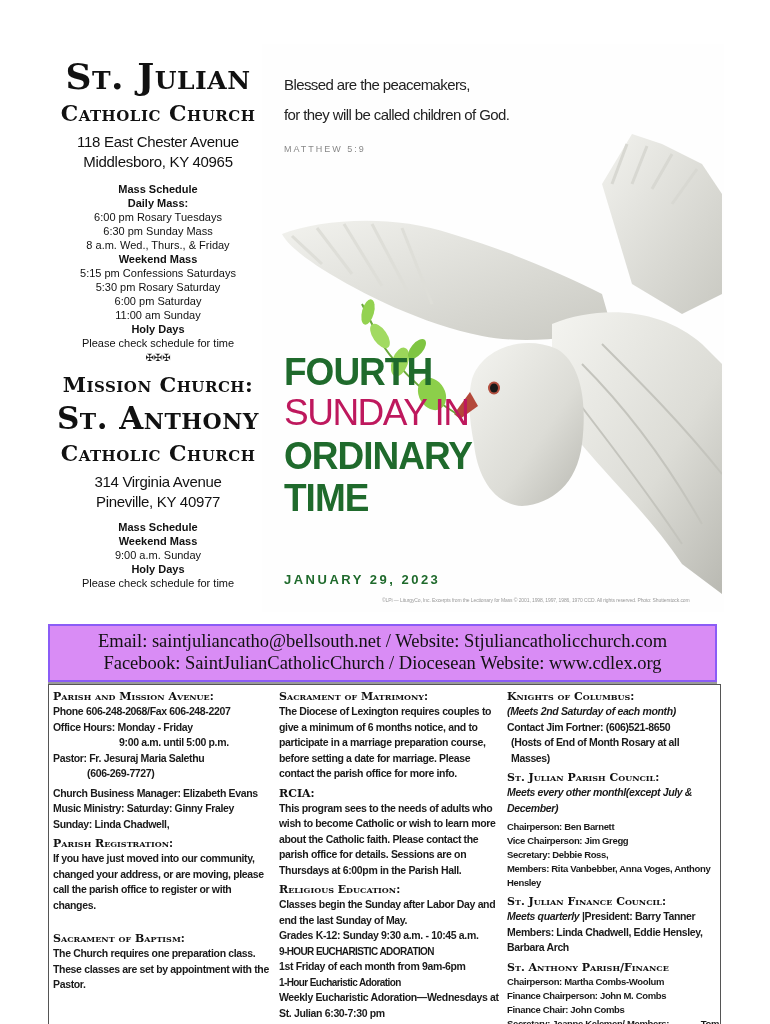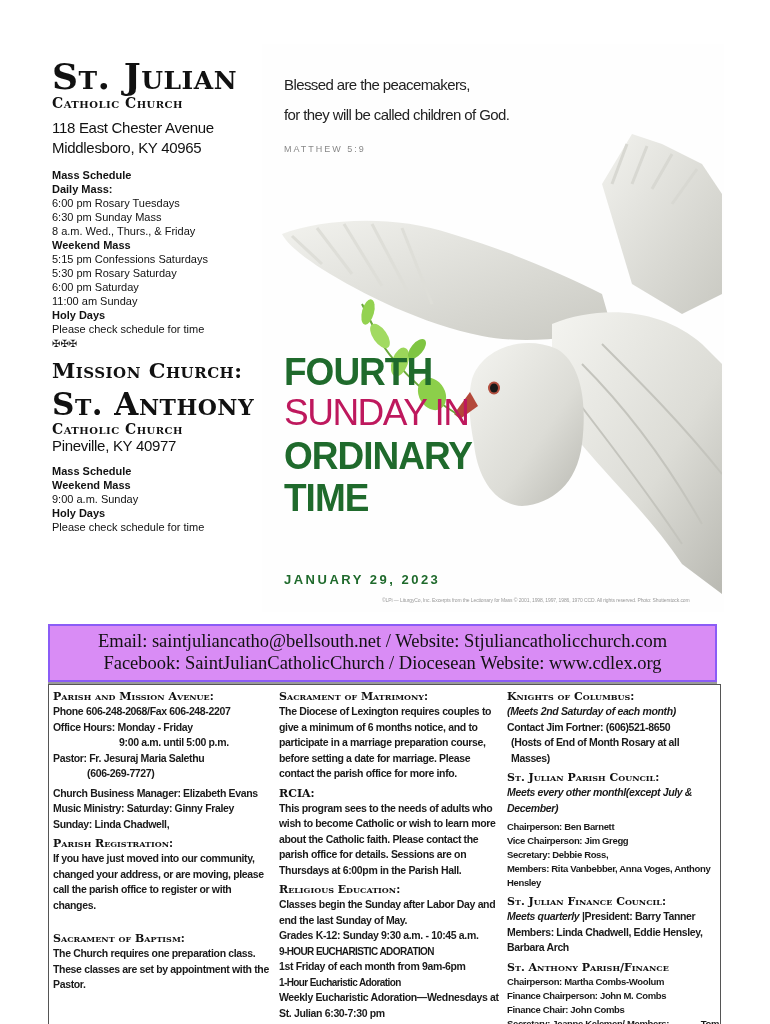--- a/index.html
+++ b/index.html
@@ -1,23 +1,23 @@
 <!DOCTYPE html>
 <html><head>
 <meta charset="utf-8">
 <style>
   * { box-sizing: border-box; margin: 0; padding: 0; }
   html, body { width: 770px; height: 1024px; background: #ffffff; overflow: hidden; }
   body { position: relative; font-family: "Liberation Sans", sans-serif; color: #1a1a1a; }
 
   
-  .left-col { position: absolute; left: 52px; top: 58px; width: 212px; text-align: left; }
+  .left-col { position: absolute; left: 52px; top: 58px; width: 212px; text-align: center; }
   .sc-title { font-family: "DejaVu Serif", serif; font-weight: bold; font-variant: small-caps; color: #111; letter-spacing: 0.5px; line-height: 1; }
   .t-stjulian { font-size: 36px; }
-  .t-catholic { font-size: 14px; margin-top: 2px; white-space: nowrap; }
+  .t-catholic { font-size: 22px; margin-top: 8px; white-space: nowrap; }
   .t-mission { font-size: 21px; white-space: nowrap; }
   .t-anthony { font-size: 31px; margin-top: 8px; white-space: nowrap; }
   .addr { font-family: "Liberation Sans", sans-serif; font-size: 15px; line-height: 20px; color: #111; letter-spacing: -0.3px; }
   .addr.first { margin-top: 8px; }
   .sched { font-size: 11px; line-height: 14px; color: #111; }
   .sched.b { font-weight: bold; }
   .sched-wrap { margin-top: 10px; }
   .crosses { font-size: 10px; line-height: 13px; margin-top: 1px; }
   .mission-block { margin-top: 10px; }
 
@@ -76,20 +76,21 @@
     <div class="sched">11:00 am Sunday</div>
     <div class="sched b">Holy Days</div>
     <div class="sched">Please check schedule for time</div>
     <div class="crosses">✠✠✠</div>
   </div>
 
   <div class="mission-block">
     <div class="sc-title t-mission">Mission Church:</div>
     <div class="sc-title t-anthony">St. Anthony</div>
     <div class="sc-title t-catholic">Catholic Church</div>
+    <div class="addr first">314 Virginia Avenue</div>
     <div class="addr">Pineville, KY 40977</div>
     <div class="sched-wrap" style="margin-top:8px">
       <div class="sched b">Mass Schedule</div>
       <div class="sched b">Weekend Mass</div>
       <div class="sched">9:00 a.m. Sunday</div>
       <div class="sched b">Holy Days</div>
       <div class="sched">Please check schedule for time</div>
     </div>
   </div>
 </div>

